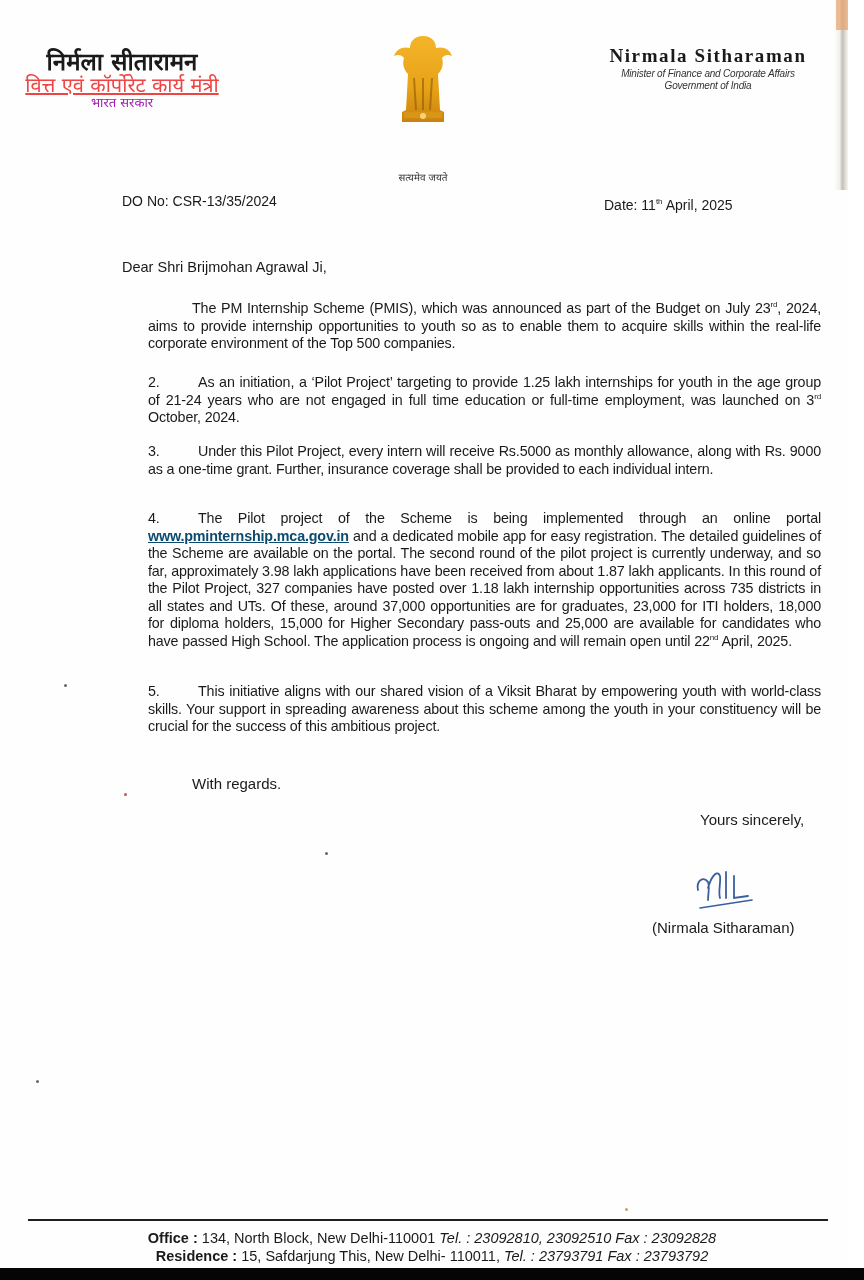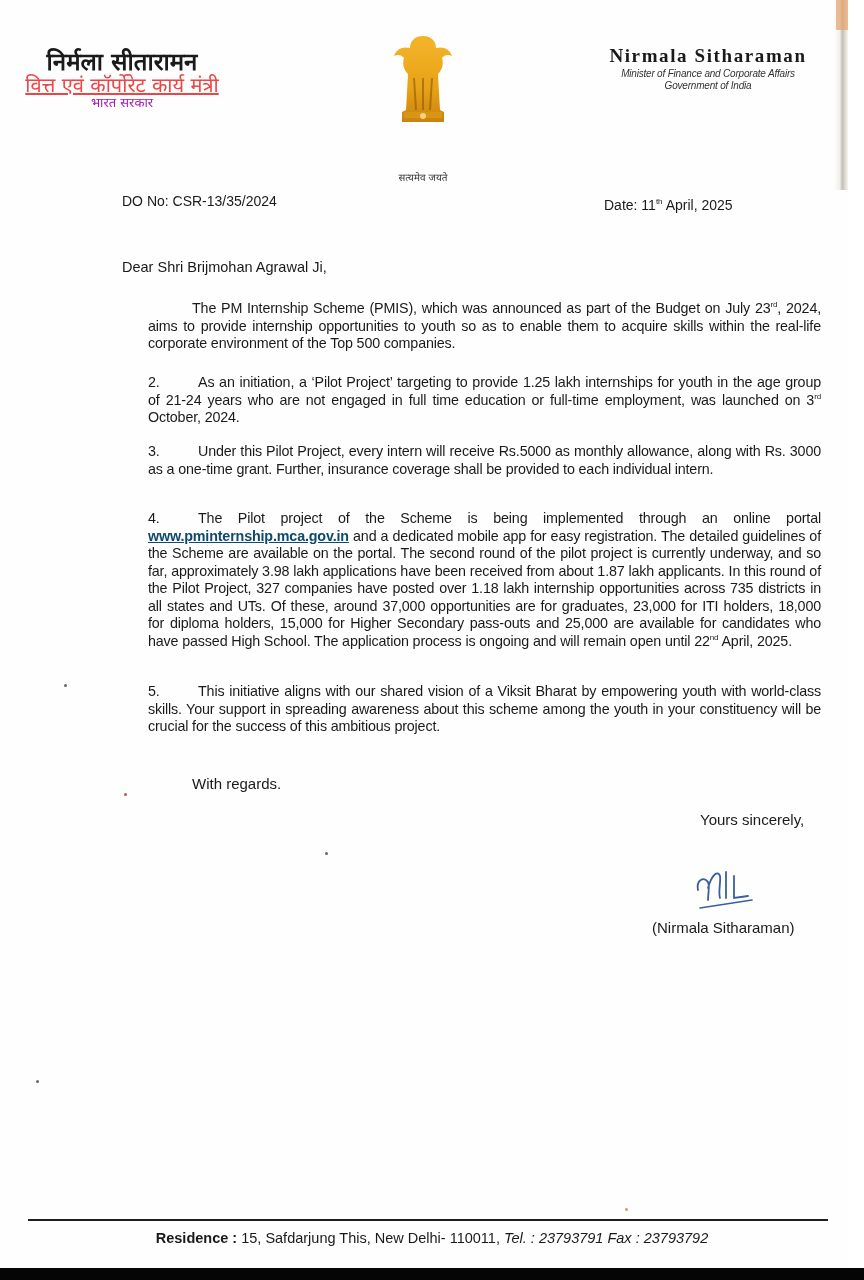--- a/index.html
+++ b/index.html
@@ -102,21 +102,21 @@
 
   <div class="para" style="top:300px;">
     <span class="indent"></span><span>The PM Internship Scheme (PMIS), which was announced as part of the Budget on July 23</span><sup>rd</sup><span>, 2024, aims to provide internship opportunities to youth so as to enable them to acquire skills within the real-life corporate environment of the Top 500 companies.</span>
   </div>
 
   <div class="para" style="top:374px;">
     <span class="num">2.</span><span>As an initiation, a ‘Pilot Project’ targeting to provide 1.25 lakh internships for youth in the age group of 21-24 years who are not engaged in full time education or full-time employment, was launched on 3</span><sup>rd</sup><span> October, 2024.</span>
   </div>
 
   <div class="para" style="top:443px;">
-    <span class="num">3.</span><span>Under this Pilot Project, every intern will receive Rs.5000 as monthly allowance, along with Rs. 3000 as a one-time grant. Further, insurance coverage shall be provided to each individual intern.</span>
+    <span class="num">3.</span><span>Under this Pilot Project, every intern will receive Rs.5000 as monthly allowance, along with Rs. 9000 as a one-time grant. Further, insurance coverage shall be provided to each individual intern.</span>
   </div>
 
   <div class="para" style="top:510px;">
     <span class="num">4.</span><span>The Pilot project of the Scheme is being implemented through an online portal</span> <a>www.pminternship.mca.gov.in</a><span> and a dedicated mobile app for easy registration. The detailed guidelines of the Scheme are available on the portal. The second round of the pilot project is currently underway, and so far, approximately 3.98 lakh applications have been received from about 1.87 lakh applicants. In this round of the Pilot Project, 327 companies have posted over 1.18 lakh internship opportunities across 735 districts in all states and UTs. Of these, around 37,000 opportunities are for graduates, 23,000 for ITI holders, 18,000 for diploma holders, 15,000 for Higher Secondary pass-outs and 25,000 are available for candidates who have passed High School. The application process is ongoing and will remain open until 22</span><sup>nd</sup><span> April, 2025.</span>
   </div>
 
   <div class="para" style="top:683px;">
     <span class="num">5.</span><span>This initiative aligns with our shared vision of a Viksit Bharat by empowering youth with world-class skills. Your support in spreading awareness about this scheme among the youth in your constituency will be crucial for the success of this ambitious project.</span>
   </div>
 
@@ -132,16 +132,17 @@
 
 
   <div class="dot" style="left:124px;top:793px;background:#b06050;"></div>
   <div class="dot" style="left:64px;top:684px;"></div>
   <div class="dot" style="left:325px;top:852px;"></div>
   <div class="dot" style="left:36px;top:1080px;"></div>
   <div class="dot" style="left:625px;top:1208px;background:#caa060;"></div>
 
   <div class="footer-rule"></div>
   <div class="footer">
+    <div><b>Office :</b><span> 134, North Block, New Delhi-110001   </span><i>Tel. : 23092810, 23092510 Fax : 23092828</i></div>
     <div><b>Residence :</b><span> 15, Safdarjung This, New Delhi- 110011, </span><i>Tel. : 23793791 Fax : 23793792</i></div>
   </div>
 </div>
 <div class="bottom-bar"></div>
 
 </body></html>

